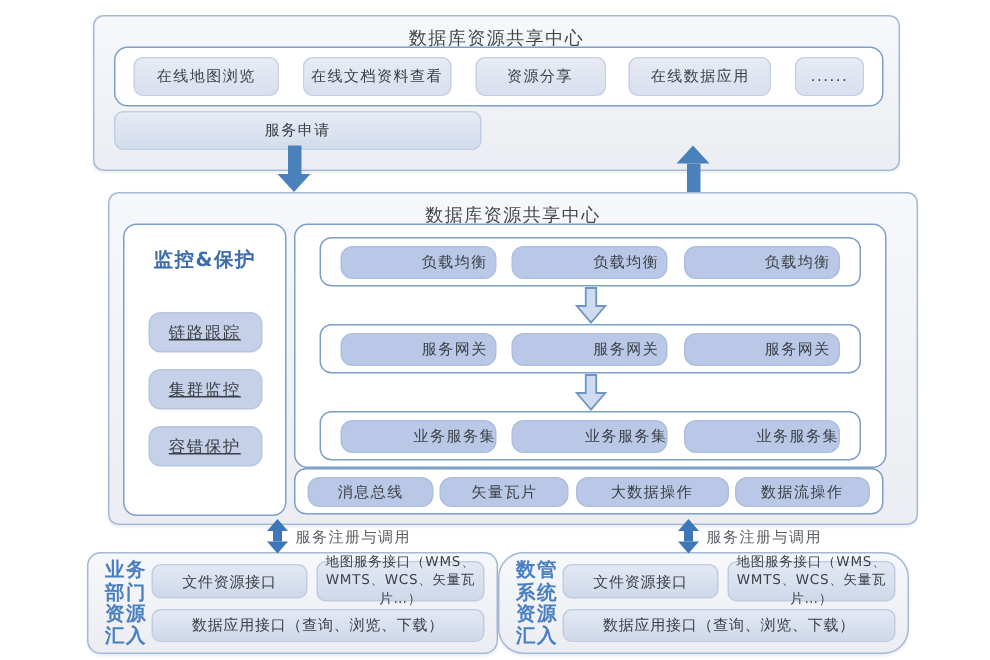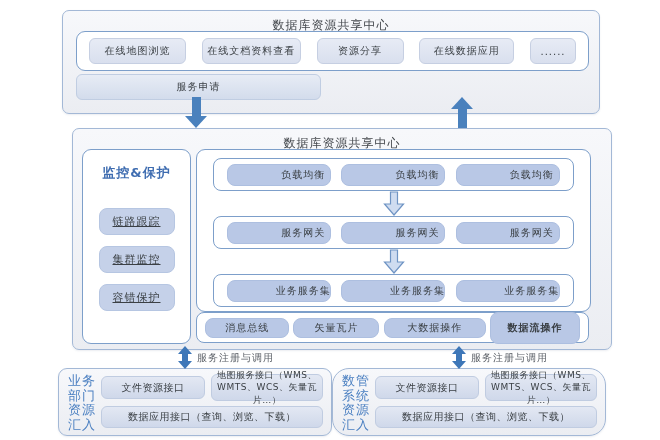--- a/index.html
+++ b/index.html
@@ -48,21 +48,21 @@
   .hollow-arrow{position:absolute;left:50%;transform:translateX(-50%);}
 
   
   .dbl-arrow{position:absolute;width:14px;display:flex;flex-direction:column;align-items:center;z-index:5;}
   .dbl-arrow .h-up{width:0;height:0;border-left:7px solid transparent;border-right:7px solid transparent;border-bottom:8px solid #3e77b8;}
   .dbl-arrow .h-dn{width:0;height:0;border-left:7px solid transparent;border-right:7px solid transparent;border-top:8px solid #3e77b8;}
   .dbl-arrow .st{width:6px;height:7px;background:#3e77b8;}
   .connector-label{position:absolute;font-size:10px;color:#5a5f66;letter-spacing:1px;z-index:5;}
 
   
-  .v-label{position:absolute;left:7px;top:5px;width:32px;text-align:center;font-size:13px;font-weight:normal;
+  .v-label{position:absolute;left:7px;top:5px;width:32px;text-align:right;font-size:13px;font-weight:bold;
            color:#4a7fc1;line-height:14.5px;letter-spacing:1px;}
   .v-label span{display:block;}
   .map-node{line-height:1.35;white-space:normal;text-align:center;font-size:9px;padding:1px 3px;}
 </style>
 </head>
 <body>
 
 <div class="canvas">
 
   <div class="panel" style="left:62px;top:10px;width:536px;height:102px;">
@@ -123,21 +123,21 @@
         <div class="node node-peri tier-node">业务服务集</div>
         <div class="node node-peri tier-node">业务服务集</div>
         <div class="node node-peri tier-node">业务服务集</div>
       </div>
     </div>
 
     <div class="bus-row">
       <div class="node node-peri" style="width:84px;height:20px;">消息总线</div>
       <div class="node node-peri" style="width:86px;height:20px;">矢量瓦片</div>
       <div class="node node-peri" style="width:102px;height:20px;">大数据操作</div>
-      <div class="node node-peri" style="width:90px;height:32px;font-weight:bold;">数据流操作</div>
+      <div class="node node-peri" style="width:90px;height:20px;">数据流操作</div>
     </div>
   </div>
 
   <div class="dbl-arrow" style="left:178px;top:346px;">
     <div class="h-up"></div>
       <div class="st"></div>
       <div class="h-dn"></div>
   </div>
   <div class="connector-label" style="left:197px;top:351px;">服务注册与调用</div>
   <div class="dbl-arrow" style="left:452px;top:346px;">

